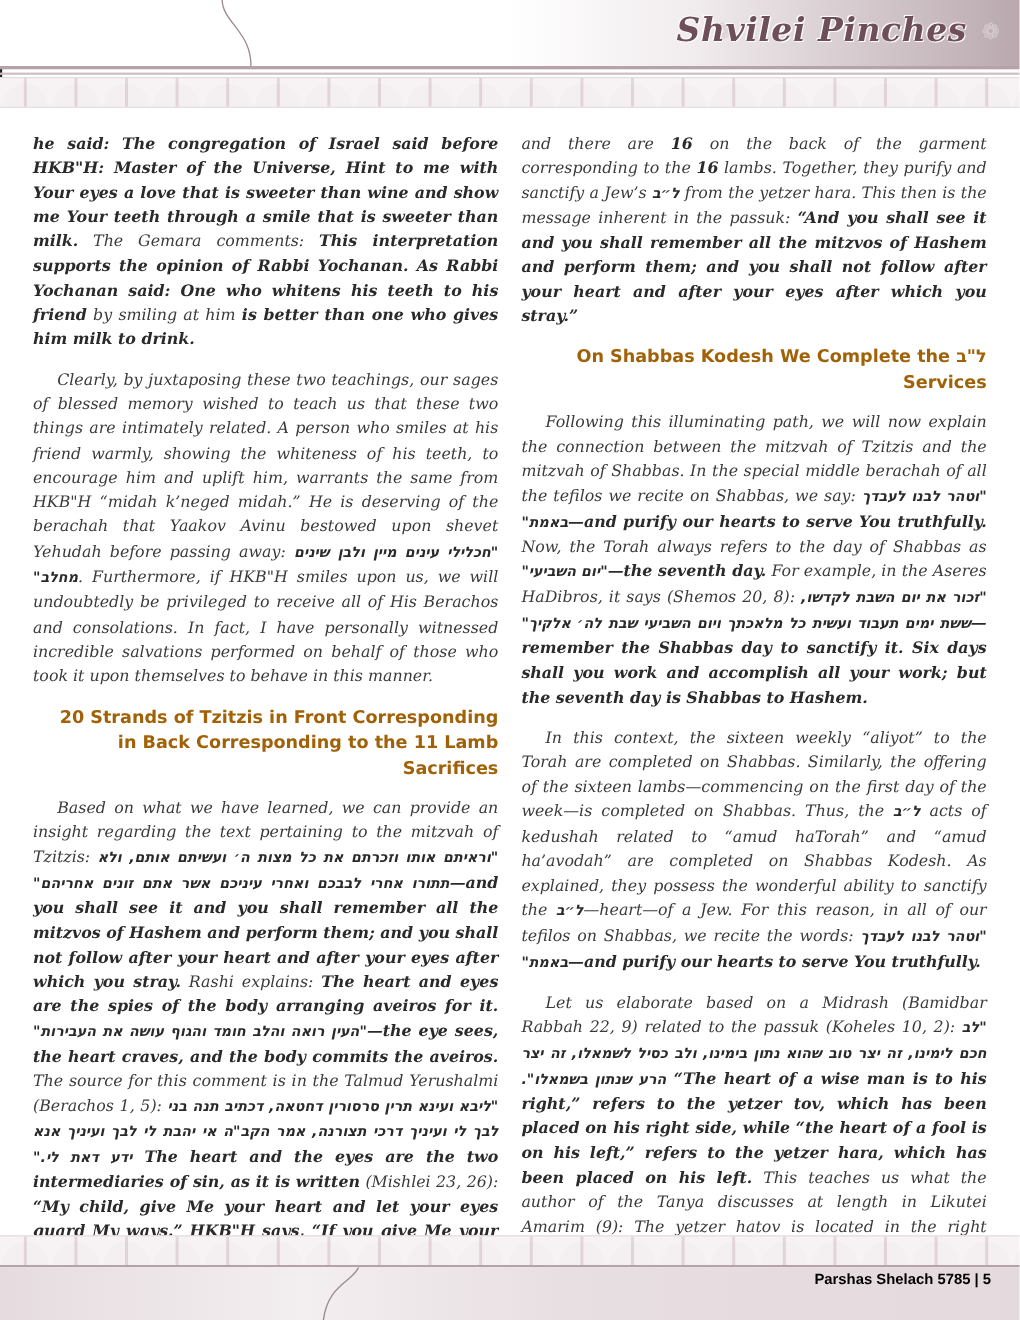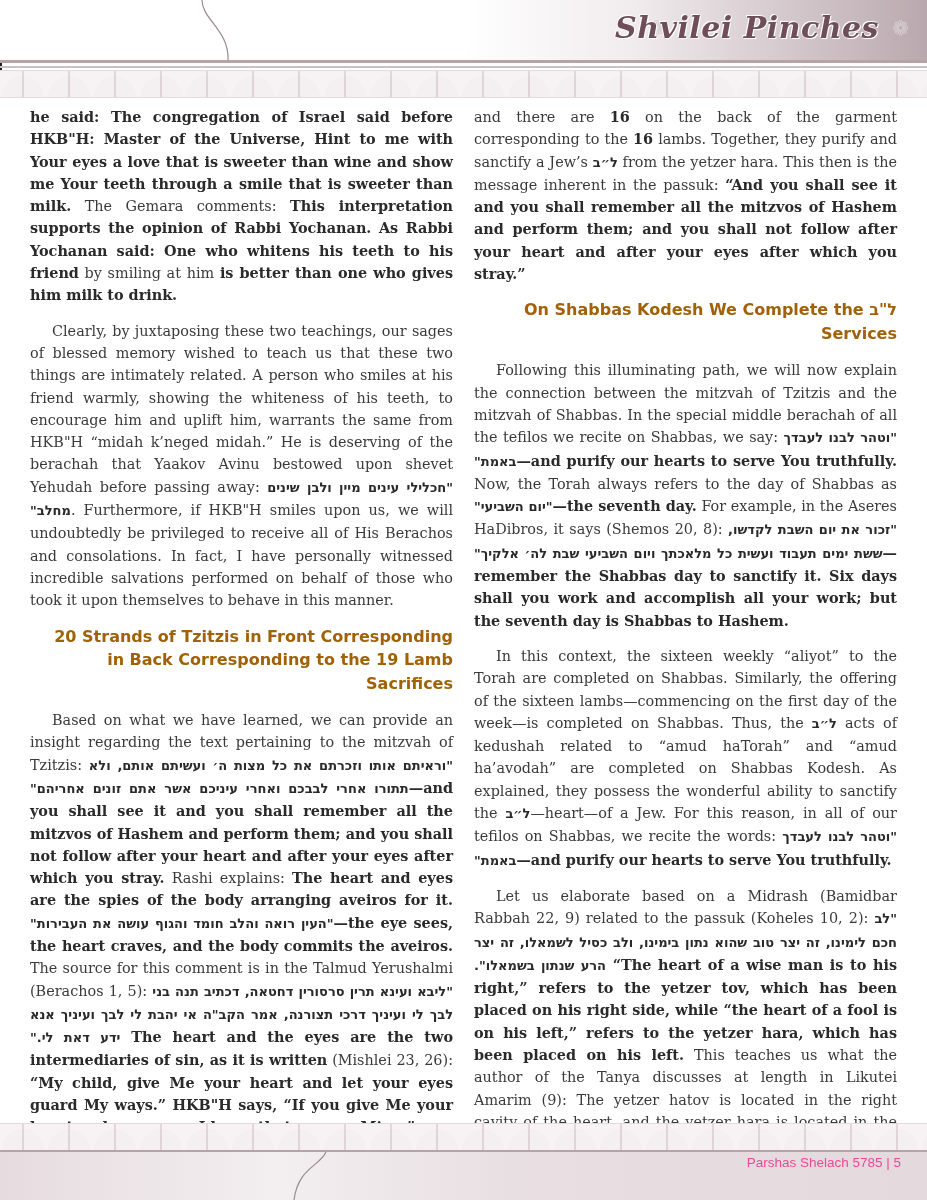--- a/index.html
+++ b/index.html
@@ -46,40 +46,40 @@
     background-color: #f7f3f4;
     border-top: 1px solid #e4dadd; border-bottom: 1px solid #e4dadd;
   }
   
   .column {
     position: absolute; top: 106px; width: 423px;
     font-size: 14.4px; line-height: 22.3px; text-align: justify;
   }
   .col-left { left: 30px; }
   .col-right { left: 474px; }
-  .para { margin: 0 0 13px 0; text-indent: 0; }
+  .para { margin: 14px 0 13px 0; text-indent: 0; font-style: italic; }
   .para.indent { text-indent: 22px; }
   .para.noindent { text-indent: 0; }
   b, .b { font-weight: bold; color: #2a2a2a; }
   .he { font-family: "DejaVu Sans", sans-serif; font-weight: bold; font-size: 13px; direction: rtl; unicode-bidi: embed; color: #2a2a2a; }
   .heading {
     font-family: "DejaVu Sans", "Liberation Sans", sans-serif; font-weight: bold;
     color: #a16207; text-align: right; font-size: 16px; line-height: 23.5px;
     margin: 6px 0 14px 0;
   }
   
   .footer-border-top { top: 1123px; }
   .footer-band {
     position: absolute; left: 0; top: 1152px; width: 927px; height: 48px;
     background: linear-gradient(90deg, #e6dcdf 0%, #f3eef0 30%, #e8dfe2 55%, #e4d9dc 100%);
   }
   .footer-text {
     position: absolute; right: 26px; top: 1155px;
-    font-family: "Liberation Sans", "DejaVu Sans", sans-serif; font-weight: normal;
-    font-size: 13.5px; color: #ec4899; margin-left: 19px;
+    font-family: "Liberation Sans", "DejaVu Sans", sans-serif; font-weight: bold;
+    font-size: 13.5px; color: #000000; margin-left: 19px;
   }
 </style>
 </head>
 <body>
 
 <div class="page-edge"></div>
 
 <div class="header">
   <div class="header-bg"></div>
   <svg class="header-curve" viewBox="0 0 40 62" width="40" height="62">
@@ -95,21 +95,21 @@
 
 <div class="column col-left">
   <p class="para noindent">
     <b>he said: The congregation of Israel said before HKB"H: Master of the Universe, Hint to me with Your eyes a love that is sweeter than wine and show me Your teeth through a smile that is sweeter than milk.</b><span> The Gemara comments: </span><b>This interpretation supports the opinion of Rabbi Yochanan. As Rabbi Yochanan said: One who whitens his teeth to his friend</b><span> by smiling at him </span><b>is better than one who gives him milk to drink.</b>
   </p>
   <p class="para indent">
     <span>Clearly, by juxtaposing these two teachings, our sages of blessed memory wished to teach us that these two things are intimately related.  A person who smiles at his friend warmly, showing the whiteness of his teeth, to encourage him and uplift him, warrants the same from HKB"H “midah k’neged midah.”  He is deserving of the berachah that Yaakov Avinu bestowed upon shevet Yehudah before passing away: </span><span class="he">"חכלילי עינים מיין ולבן שינים מחלב"</span><span>. Furthermore, if HKB"H smiles upon us, we will undoubtedly be privileged to receive all of His Berachos and consolations.  In fact, I have personally witnessed incredible salvations performed on behalf of those who took it upon themselves to behave in this manner.</span>
   </p>
   <div class="heading">
     <div>20 Strands of Tzitzis in Front Corresponding</div>
-    <div>in Back Corresponding to the 19 Lamb Sacrifices</div>
+    <div>in Back Corresponding to the 11 Lamb Sacrifices</div>
   </div>
   <p class="para indent">
     <span>Based on what we have learned, we can provide an insight regarding the text pertaining to the mitzvah of Tzitzis: </span><span class="he">"וראיתם אותו וזכרתם את כל מצות ה׳ ועשיתם אותם, ולא תתורו אחרי לבבכם ואחרי עיניכם אשר אתם זונים אחריהם"</span><b>—and you shall see it and you shall remember all the mitzvos of Hashem and perform them; and you shall not follow after your heart and after your eyes after which you stray.</b><span>  Rashi explains: </span><b>The heart and eyes are the spies of the body arranging aveiros for it. </b><span class="he">"העין רואה והלב חומד והגוף עושה את העבירות"</span><b>—the eye sees, the heart craves, and the body commits the aveiros.</b><span>  The source for this comment is in the Talmud Yerushalmi (Berachos 1, 5): </span><span class="he">"ליבא ועינא תרין סרסורין דחטאה, דכתיב תנה בני לבך לי ועיניך דרכי תצורנה, אמר הקב"ה אי יהבת לי לבך ועיניך אנא ידע דאת לי."</span><b> The heart and the eyes are the two intermediaries of sin, as it is written</b><span> (Mishlei 23, 26): </span><b>“My child, give Me your heart and let your eyes guard My ways.”  HKB"H says, “If you give Me your heart and your eyes, I know that you are Mine.”</b>
   </p>
   <p class="para indent">
     
   </p>
 </div>
 
 <div class="column col-right">

